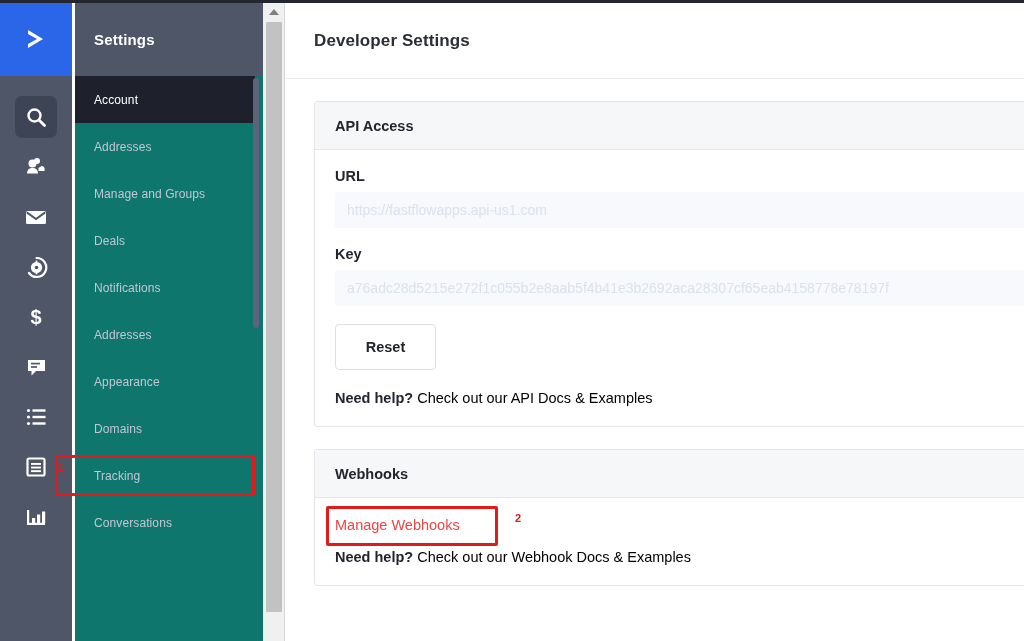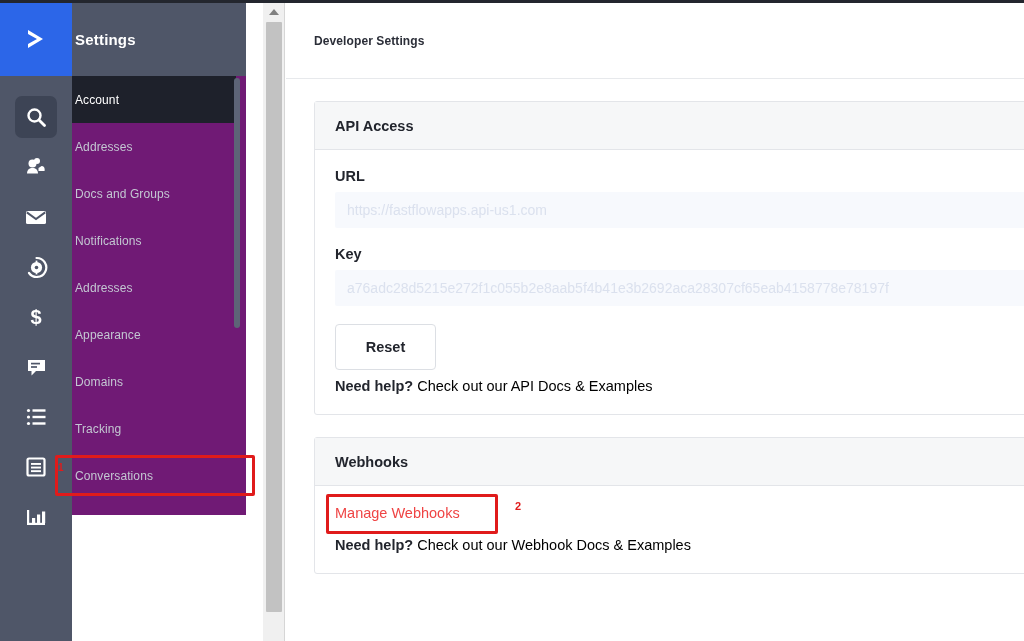--- a/index.html
+++ b/index.html
@@ -39,22 +39,22 @@
     background: #3d4455; border-radius: 7px;
   }
   .rail-btn-inner {
     width: 42px; height: 42px;
     display: flex; align-items: center; justify-content: center;
   }
   .rail-btn svg { display: block; }
 
   
   .settings-panel {
-    position: absolute; top: 3px; left: 56px; width: 190px; height: 512px;
-    background: #701a75; z-index: 15;
+    position: absolute; top: 3px; left: 75px; width: 190px; height: 638px;
+    background: #0f766e; z-index: 15;
   }
   .settings-head {
     height: 73px; background: #4f5668;
     display: flex; align-items: center;
     padding-left: 19px;
   }
   .settings-head-title {
     color: #ffffff; font-size: 15px; font-weight: bold;
     letter-spacing: .2px;
   }
@@ -126,21 +126,21 @@
     width: 738px; height: 638px;
     background: #ffffff; overflow: hidden;
   }
   .main-header {
     height: 76px; border-bottom: 1px solid #e7e9ec;
     display: flex; align-items: center;
     padding-left: 28px;
     background: #ffffff;
   }
   .main-title {
-    font-size: 12px; color: #2b2e38; letter-spacing: .1px;
+    font-size: 17px; color: #2b2e38; letter-spacing: .1px;
   }
 
   .main-body { padding: 22px 0 0 28px; }
 
   .card {
     background: #ffffff;
     border: 1px solid #e3e5e9;
     border-radius: 3px;
     width: 760px;      
     margin-bottom: 22px;
@@ -174,21 +174,21 @@
     border-radius: 2px;
   }
 
   .btn-reset {
     display: inline-flex; align-items: center; justify-content: center;
     height: 46px; min-width: 101px;
     background: #ffffff;
     border: 1px solid #dcdfe4;
     border-radius: 4px;
     font-size: 14.5px; font-weight: bold; color: #22252d;
-    margin-bottom: 8px;
+    margin-bottom: 20px;
     cursor: pointer;
     text-align: right;
   }
 
   .help-line { font-size: 14.5px; color: #22252d; }
   .help-line .hl-strong { font-weight: bold; }
   .help-line .hl-link { color: #000000; }
 
   .link-manage {
     display: inline-block;
@@ -330,21 +330,24 @@
 
     <div class="settings-scroll-area">
       <div class="nav-list">
         <div class="nav-item active">
           <span>Account</span>
         </div>
         <div class="nav-item">
           <span>Addresses</span>
         </div>
         <div class="nav-item">
-          <span>Docs and Groups</span>
+          <span>Manage and Groups</span>
+        </div>
+        <div class="nav-item">
+          <span>Deals</span>
         </div>
         <div class="nav-item">
           <span>Notifications</span>
         </div>
         <div class="nav-item">
           <span>Addresses</span>
         </div>
         <div class="nav-item">
           <span>Appearance</span>
         </div>

